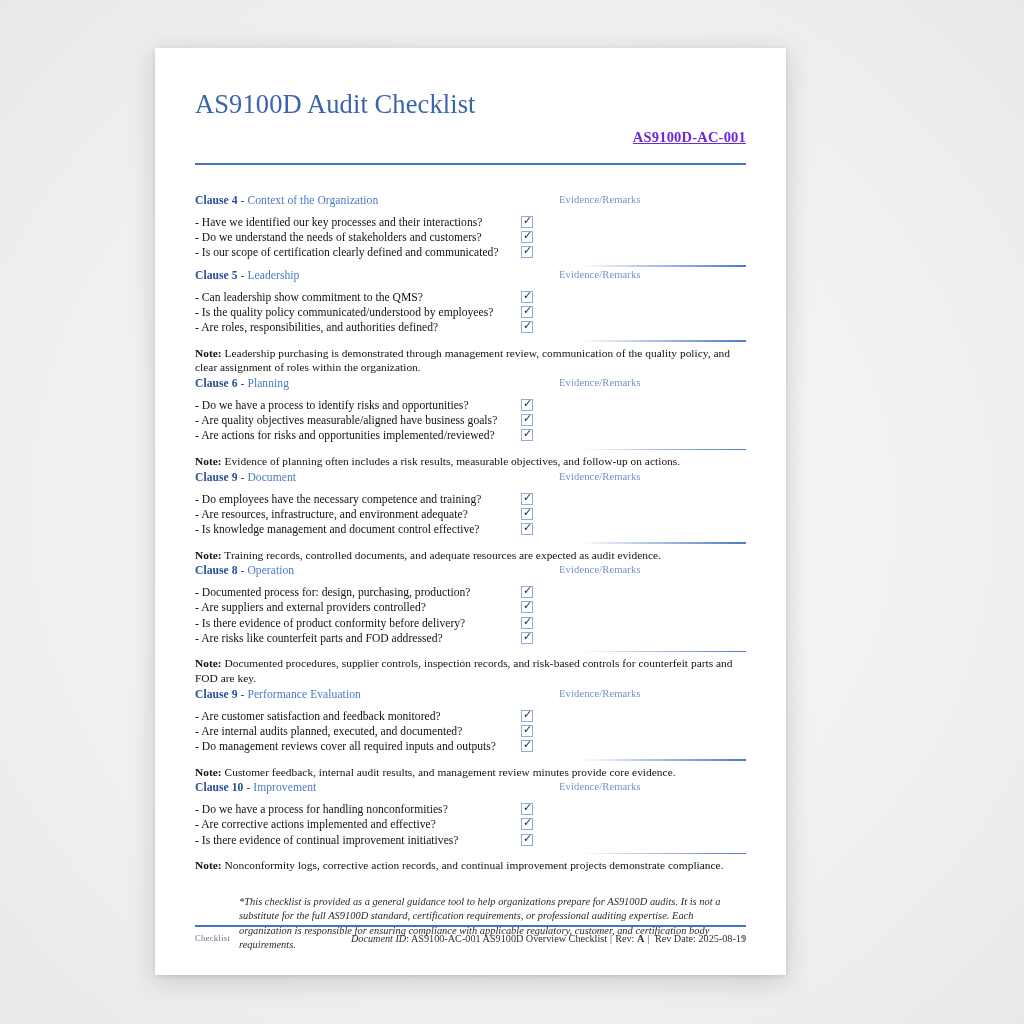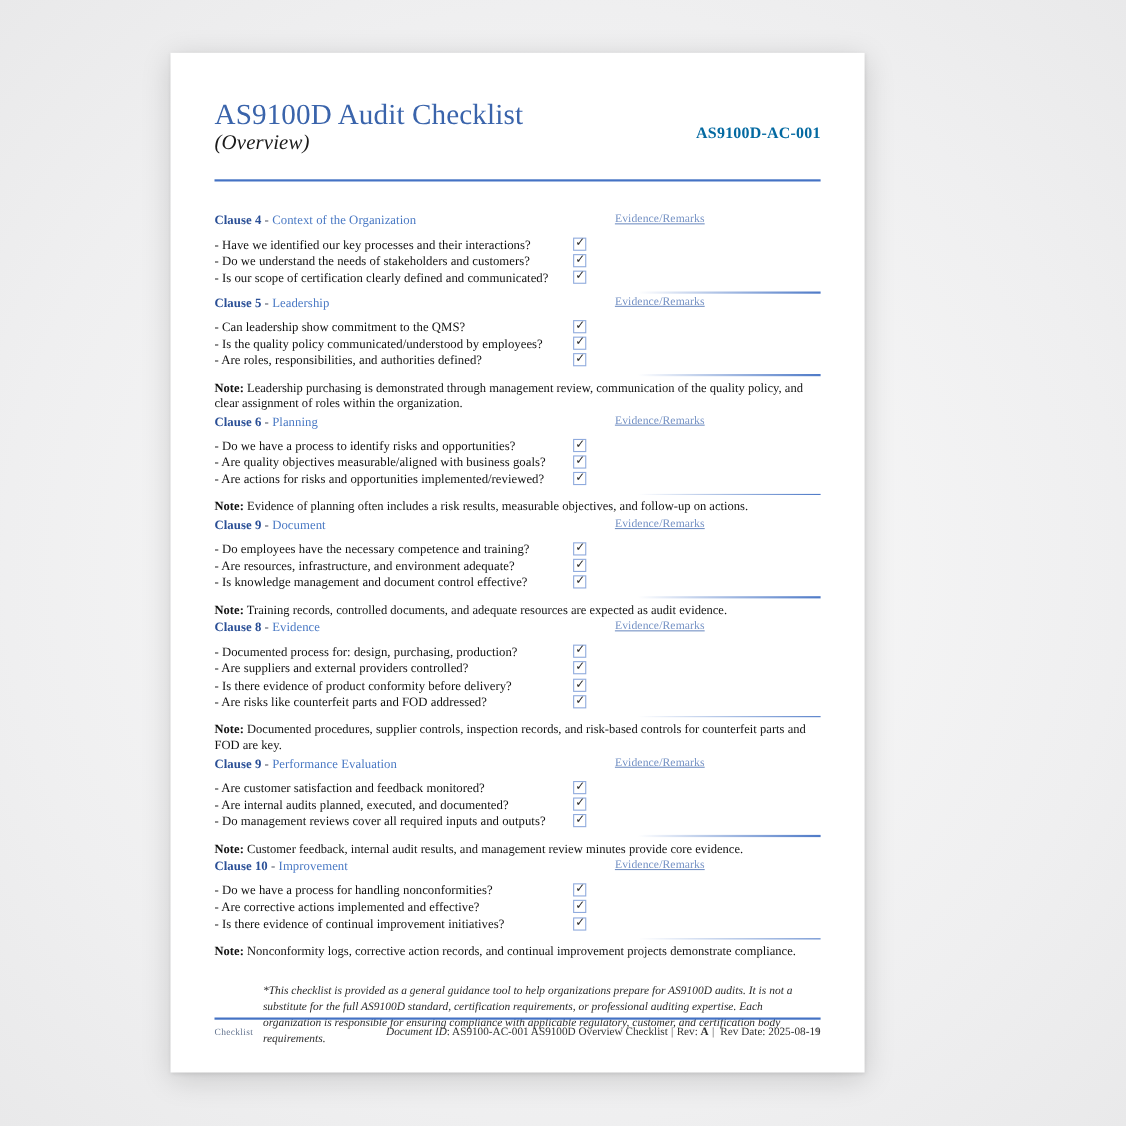--- a/index.html
+++ b/index.html
@@ -55,25 +55,26 @@
   .doc-subtitle {
     font-style: italic;
     font-size: 19px;
     color: #1b1b1b;
     margin-top: 1px;
     letter-spacing: 0.1px;
   }
   .doc-code {
     position: absolute;
     right: 0;
-    bottom: 30px;
-    color: #0369a1;
+    bottom: 14px;
+    color: #6d28d9;
     font-weight: bold;
     font-size: 14.5px;
     letter-spacing: 0.2px;
+    text-decoration: underline;
   }
   .header-rule {
     height: 2px;
     background: #4472c4;
     margin-top: 3px;
   }
 
   
   .sections { margin-top: 29px; }
   .section { position: relative; margin-bottom: 2px; }
@@ -91,21 +92,20 @@
   .clause-dash { color: #44495a; }
   .clause-name { color: #4a79c4; }
 
   .evidence-label {
     position: absolute;
     left: 364px;
     top: 0;
     font-size: 10.6px;
     color: #7491c4;
     letter-spacing: 0.1px;
-    text-decoration: underline;
   }
 
   .items { position: relative; }
   .item {
     position: relative;
     height: 15.2px;
     font-size: 11.6px;
     color: #111111;
     line-height: 15.2px;
     letter-spacing: 0.02px;
@@ -201,21 +201,20 @@
 </style>
 </head>
 <body>
 
 <div class="page-wrap">
   <div class="page">
     <div class="page-inner">
 
       <div class="header">
         <div class="doc-title">AS9100D Audit Checklist</div>
-        <div class="doc-subtitle">(Overview)</div>
         <div class="doc-code">AS9100D-AC-001</div>
       </div>
       <div class="header-rule"></div>
 
       <div class="sections">
           <div class="section">
             <div class="clause-head"><span class="clause-num">Clause 4</span><span class="clause-dash"> - </span><span class="clause-name">Context of the Organization</span><div class="evidence-label">Evidence/Remarks</div></div>
             <div class="items">
               <div class="item"><span>- Have we identified our key processes and their interactions?</span><span class="checkbox">
                   <span class="tick">✓</span>
@@ -244,21 +243,21 @@
             </div>
             <div class="sec-rule"></div>
             <div class="note"><b>Note:</b> <span>Leadership purchasing is demonstrated through management review, communication of the quality policy, and clear assignment of roles within the organization.</span></div>
           </div>
           <div class="section">
             <div class="clause-head"><span class="clause-num">Clause 6</span><span class="clause-dash"> - </span><span class="clause-name">Planning</span><div class="evidence-label">Evidence/Remarks</div></div>
             <div class="items">
               <div class="item"><span>- Do we have a process to identify risks and opportunities?</span><span class="checkbox">
                   <span class="tick">✓</span>
                 </span></div>
-              <div class="item"><span>- Are quality objectives measurable/aligned with business goals?</span><span class="checkbox">
+              <div class="item"><span>- Are quality objectives measurable/aligned have business goals?</span><span class="checkbox">
                   <span class="tick">✓</span>
                 </span></div>
               <div class="item"><span>- Are actions for risks and opportunities implemented/reviewed?</span><span class="checkbox">
                   <span class="tick">✓</span>
                 </span></div>
             </div>
             <div class="sec-rule"></div>
             <div class="note"><b>Note:</b> <span>Evidence of planning often includes a risk results, measurable objectives, and follow-up on actions.</span></div>
           </div>
           <div class="section">
@@ -271,21 +270,21 @@
                   <span class="tick">✓</span>
                 </span></div>
               <div class="item"><span>- Is knowledge management and document control effective?</span><span class="checkbox">
                   <span class="tick">✓</span>
                 </span></div>
             </div>
             <div class="sec-rule"></div>
             <div class="note"><b>Note:</b> <span>Training records, controlled documents, and adequate resources are expected as audit evidence.</span></div>
           </div>
           <div class="section">
-            <div class="clause-head"><span class="clause-num">Clause 8</span><span class="clause-dash"> - </span><span class="clause-name">Evidence</span><div class="evidence-label">Evidence/Remarks</div></div>
+            <div class="clause-head"><span class="clause-num">Clause 8</span><span class="clause-dash"> - </span><span class="clause-name">Operation</span><div class="evidence-label">Evidence/Remarks</div></div>
             <div class="items">
               <div class="item"><span>- Documented process for: design, purchasing, production?</span><span class="checkbox">
                   <span class="tick">✓</span>
                 </span></div>
               <div class="item"><span>- Are suppliers and external providers controlled?</span><span class="checkbox">
                   <span class="tick">✓</span>
                 </span></div>
               <div class="item"><span>- Is there evidence of product conformity before delivery?</span><span class="checkbox">
                   <span class="tick">✓</span>
                 </span></div>

